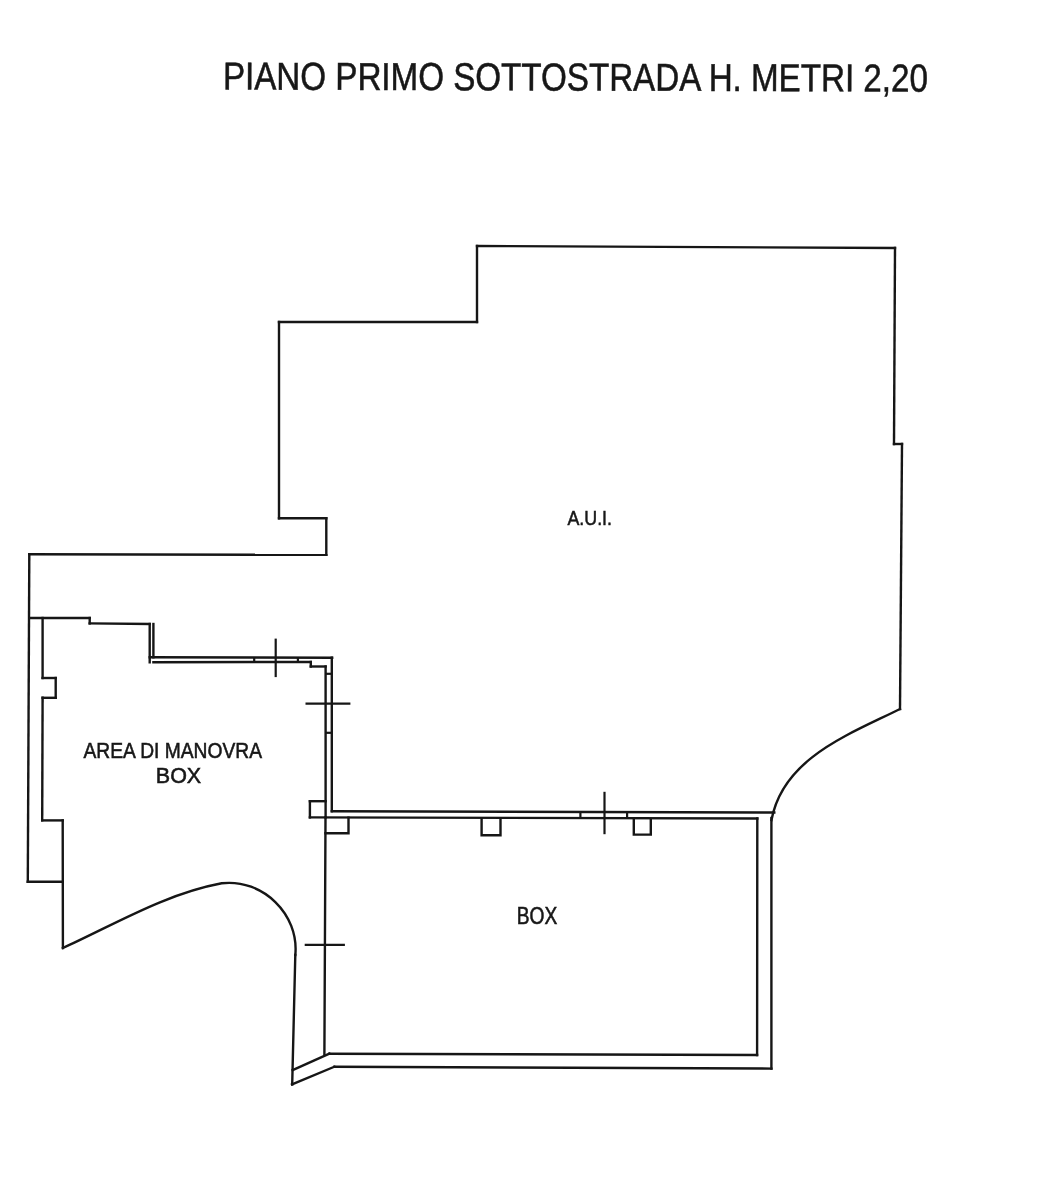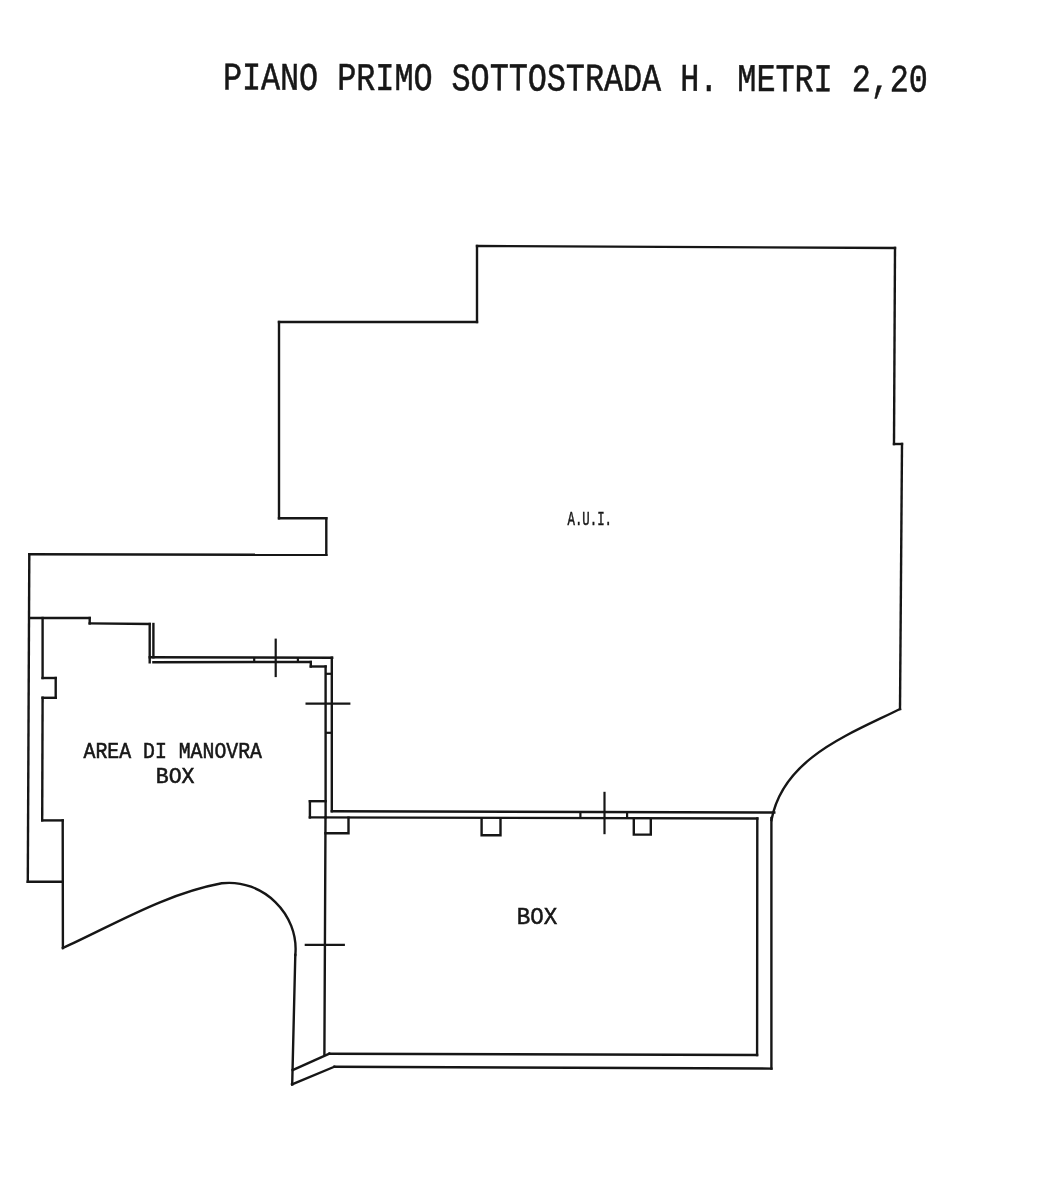--- a/index.html
+++ b/index.html
@@ -1,17 +1,17 @@
 <!DOCTYPE html>
 <html><head>
 <meta charset="utf-8">
 <style>
   html,body{margin:0;padding:0;background:#ffffff;}
   #page{position:relative;width:985px;height:1200px;background:#ffffff;overflow:hidden;
-        font-family:Liberation Mono, monospace;}
+        font-family:Liberation Sans, sans-serif;}
   svg{position:absolute;left:0;top:0;}
   .w{stroke:#161616;stroke-width:2.4;fill:none;stroke-linecap:square;}
   .t{stroke:#161616;stroke-width:2.2;fill:none;stroke-linecap:butt;}
   text{fill:#171717;stroke:#171717;stroke-width:0.55;}
 </style>
 </head>
 <body>
 <div id="page">
 <svg width="1060" height="1200" viewBox="0 0 1060 1200">
 

